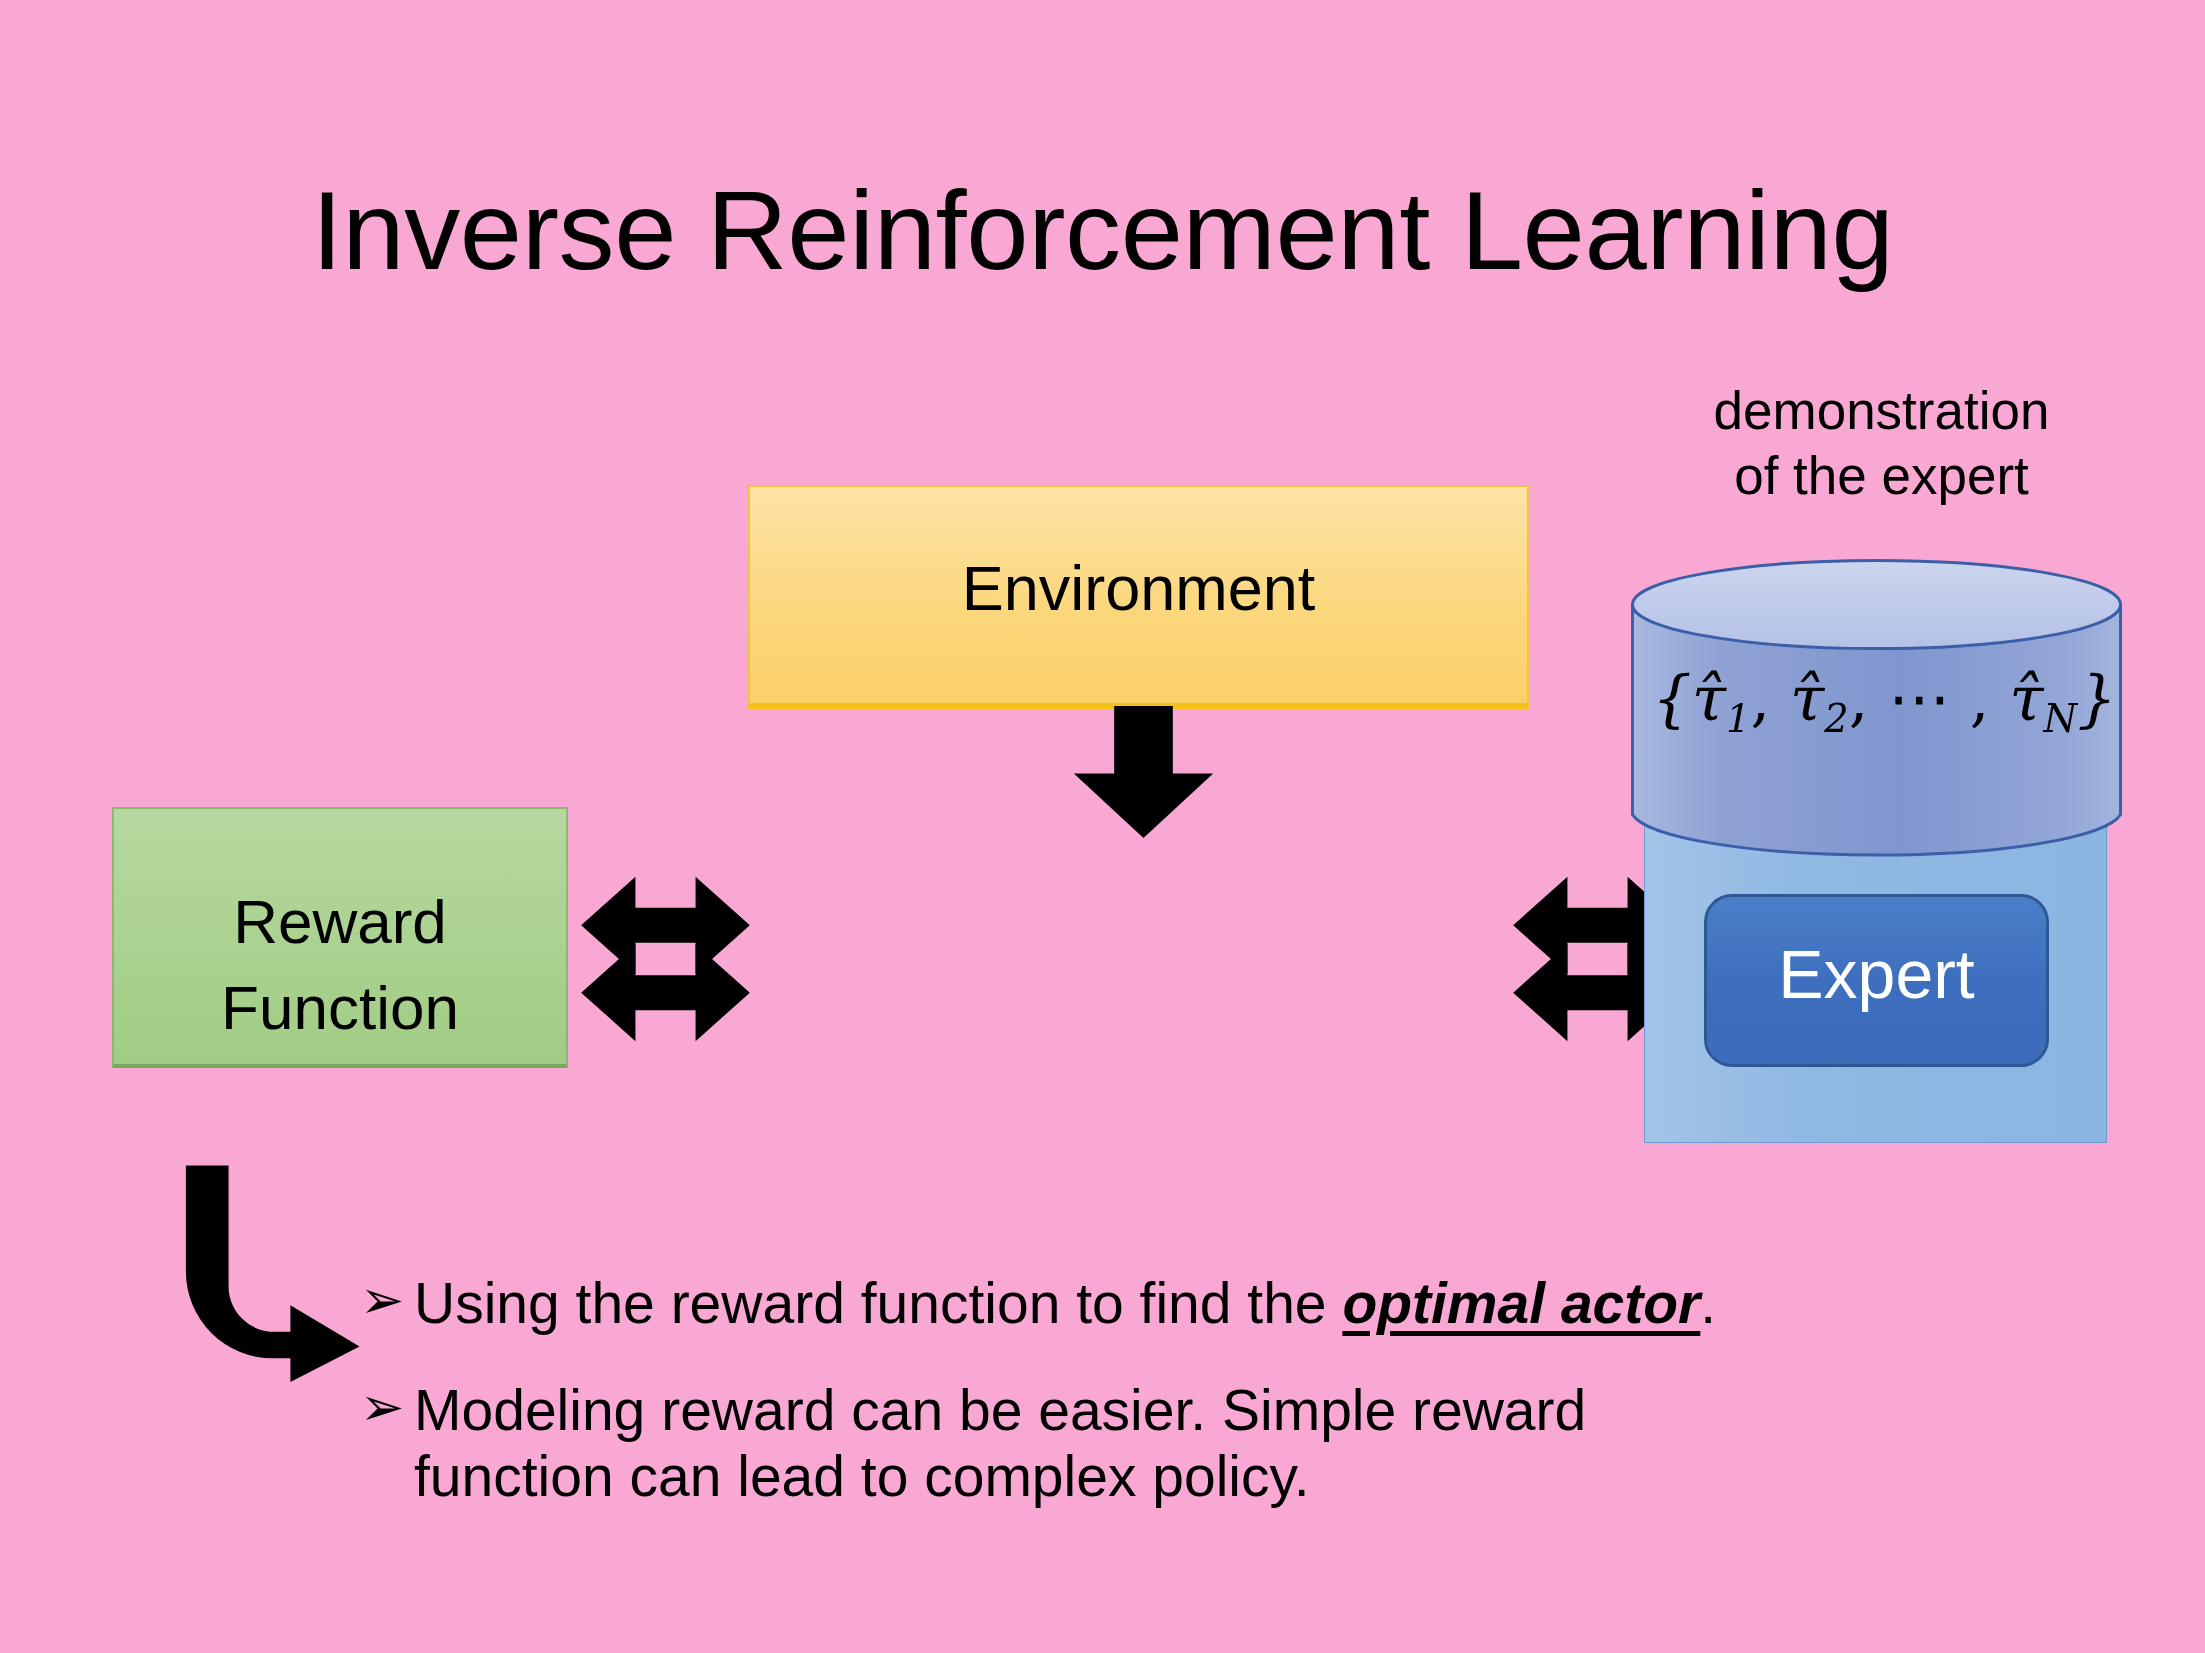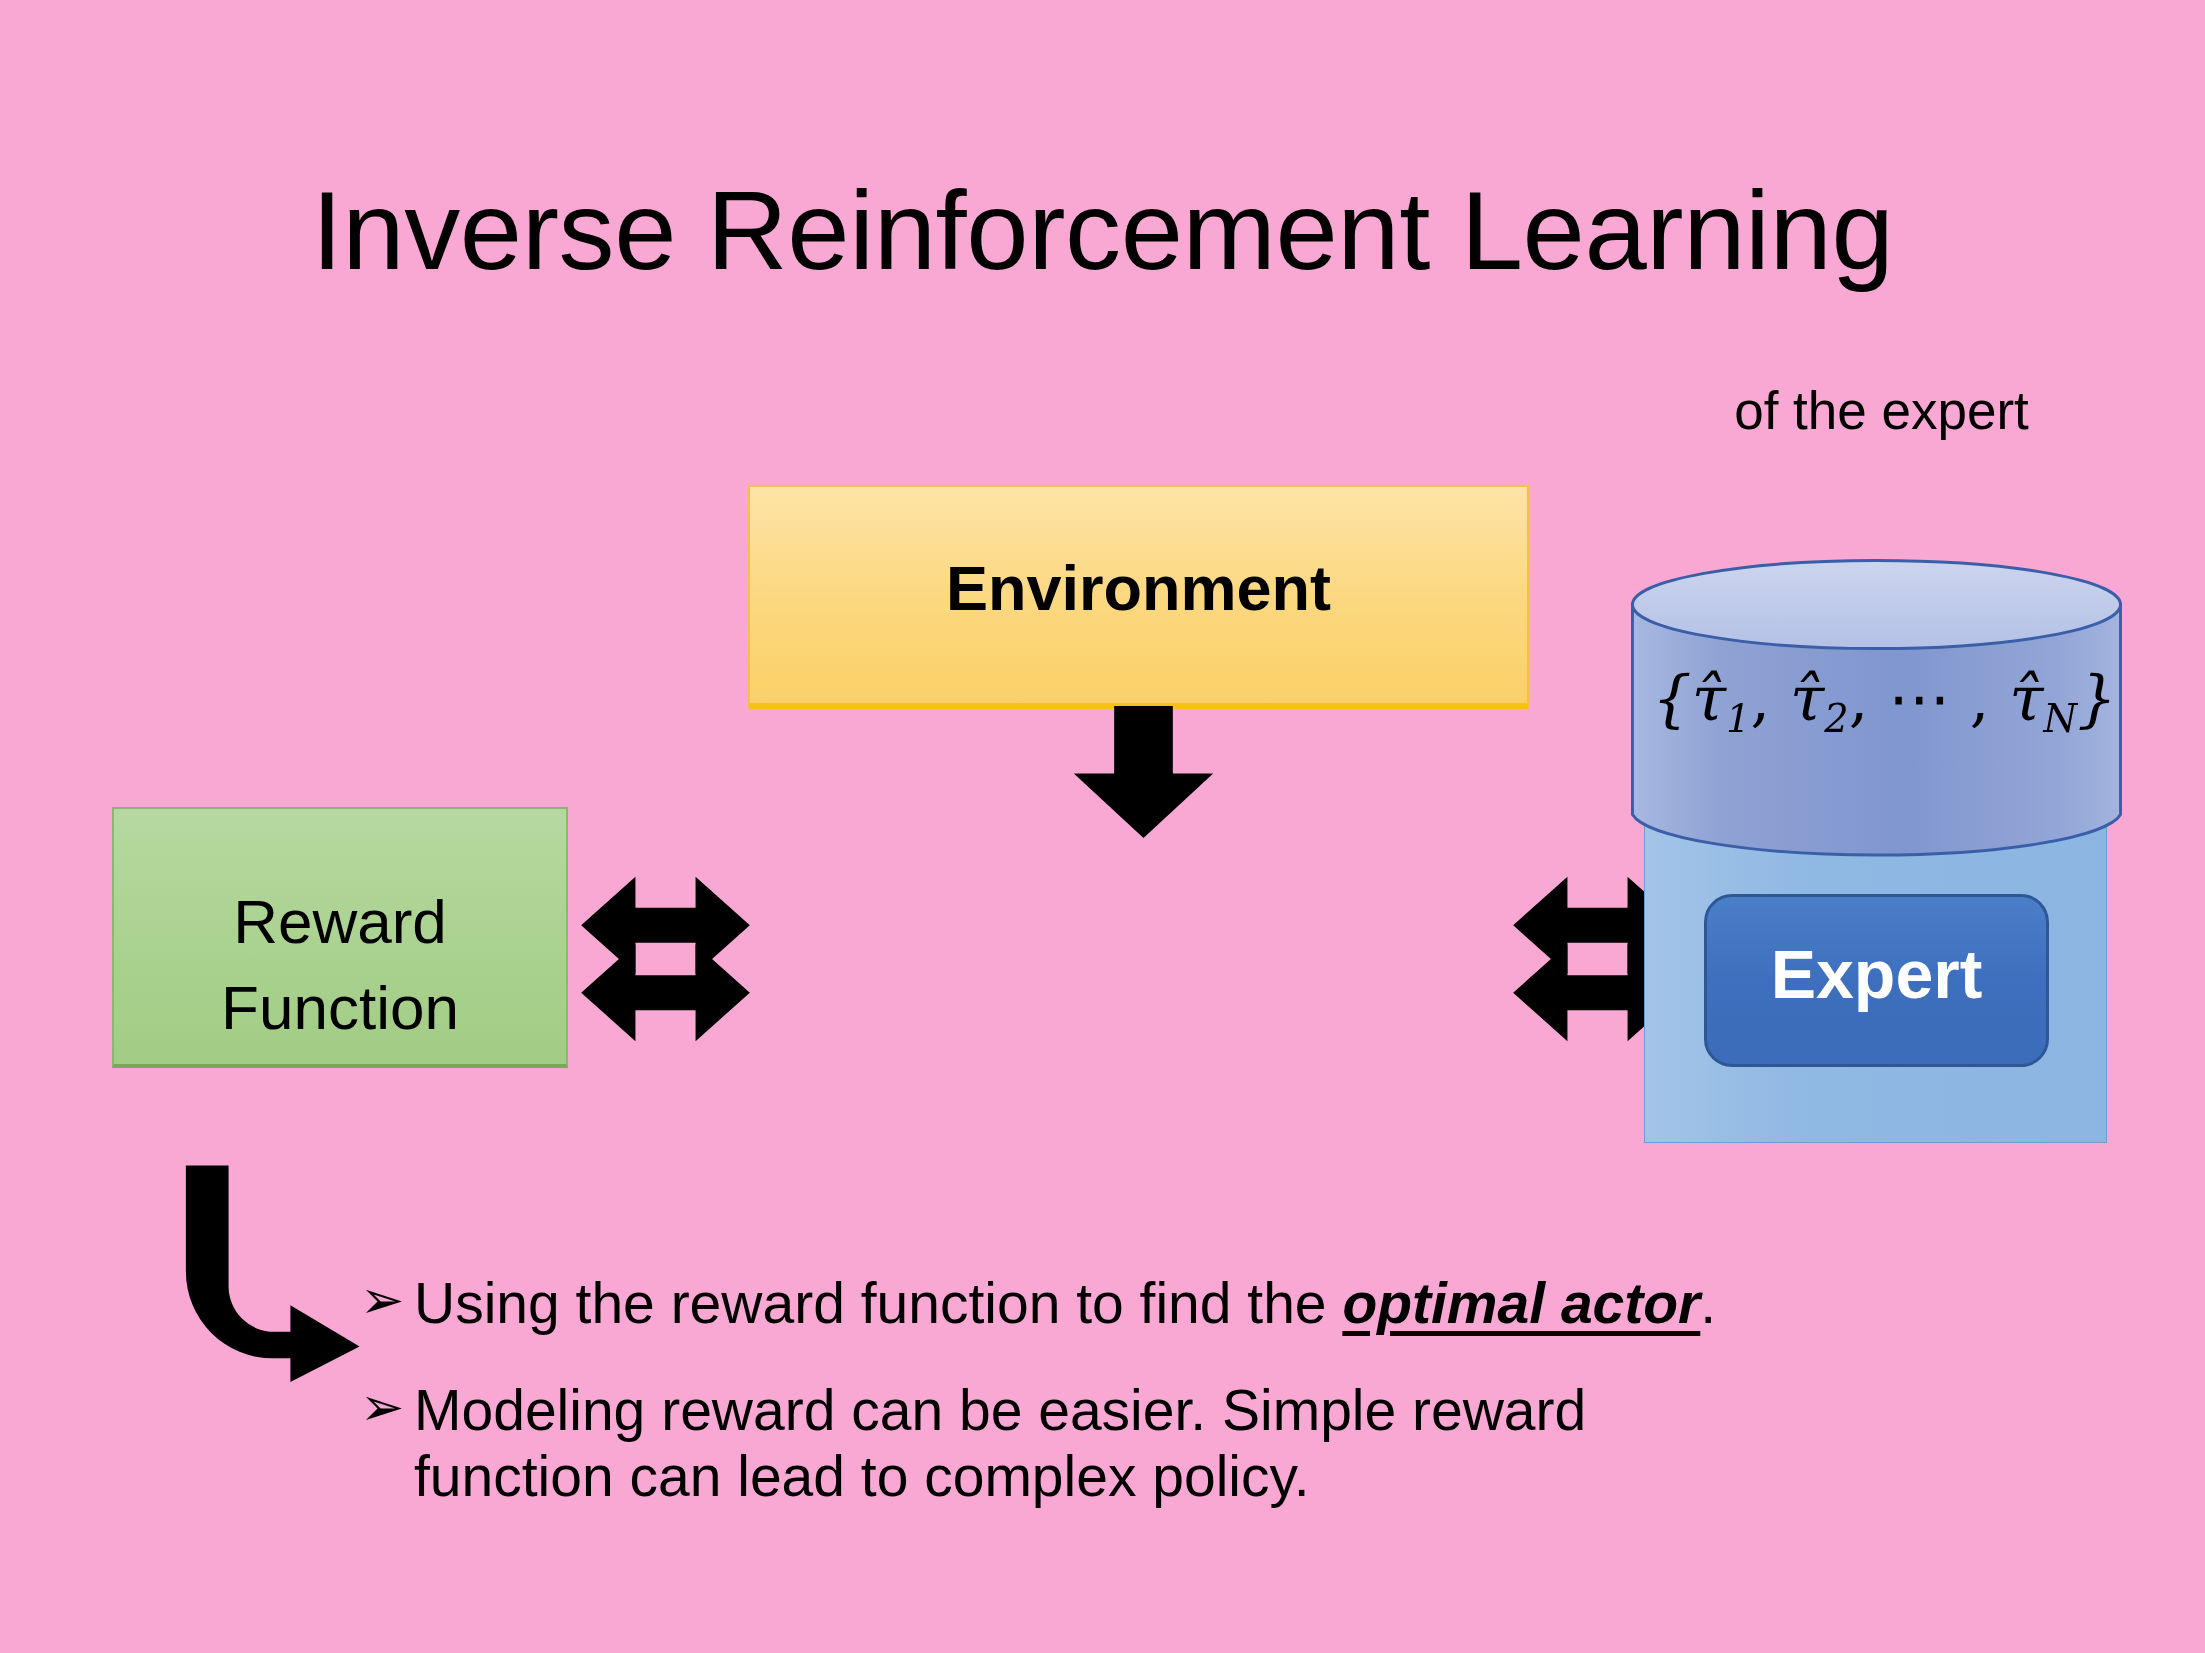--- a/index.html
+++ b/index.html
@@ -33,21 +33,21 @@
     white-space: nowrap;
   }
 
   
   .box-label {
     position: absolute;
     left: 0;
     right: 0;
     text-align: center;
     color: #000000;
-    font-weight: 700;
+    font-weight: 400;
   }
 
   
   #environment-box {
     position: absolute;
     left: 748px;
     top: 485px;
     width: 781px;
     height: 224px;
     background: linear-gradient(to bottom, #FDE3A7 0%, #FBD77E 55%, #FBD068 100%);
@@ -243,20 +243,21 @@
 
     <polygon points="0,166 74,100 74,142 156,142 156,100 230,166 156,232 156,190 74,190 74,232" fill="#000000"></polygon>
   </svg>
 
   <svg class="connector" style="left:1513px; top:871px; width:169px; height:176px;" viewBox="0 0 230 240">
     <polygon points="0,74 74,8 74,50 156,50 156,8 230,74 156,140 156,98 74,98 74,140" fill="#000000"></polygon>
     <polygon points="0,166 74,100 74,142 156,142 156,100 230,166 156,232 156,190 74,190 74,232" fill="#000000"></polygon>
   </svg>
 
   <div id="demo-caption">
+    <div>demonstration</div>
     <div>of the expert</div>
   </div>
 
   <div id="expert-panel"></div>
 
   <svg id="cylinder" viewBox="0 0 668 410" preserveAspectRatio="none">
     <defs>
       <linearGradient id="cylBody" x1="0" y1="0" x2="1" y2="0">
         <stop offset="0%" stop-color="#A8B8E0"></stop>
         <stop offset="18%" stop-color="#8FA2D4"></stop>

